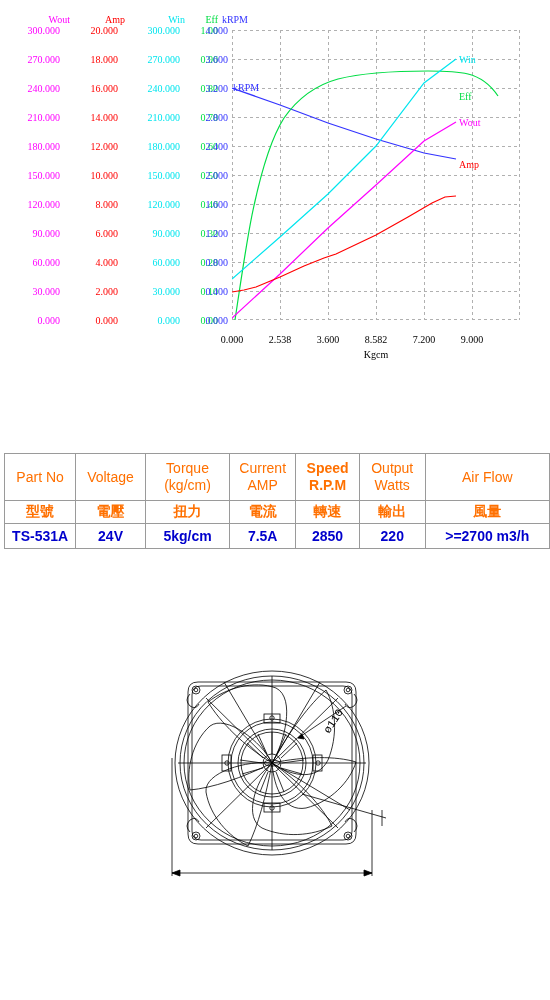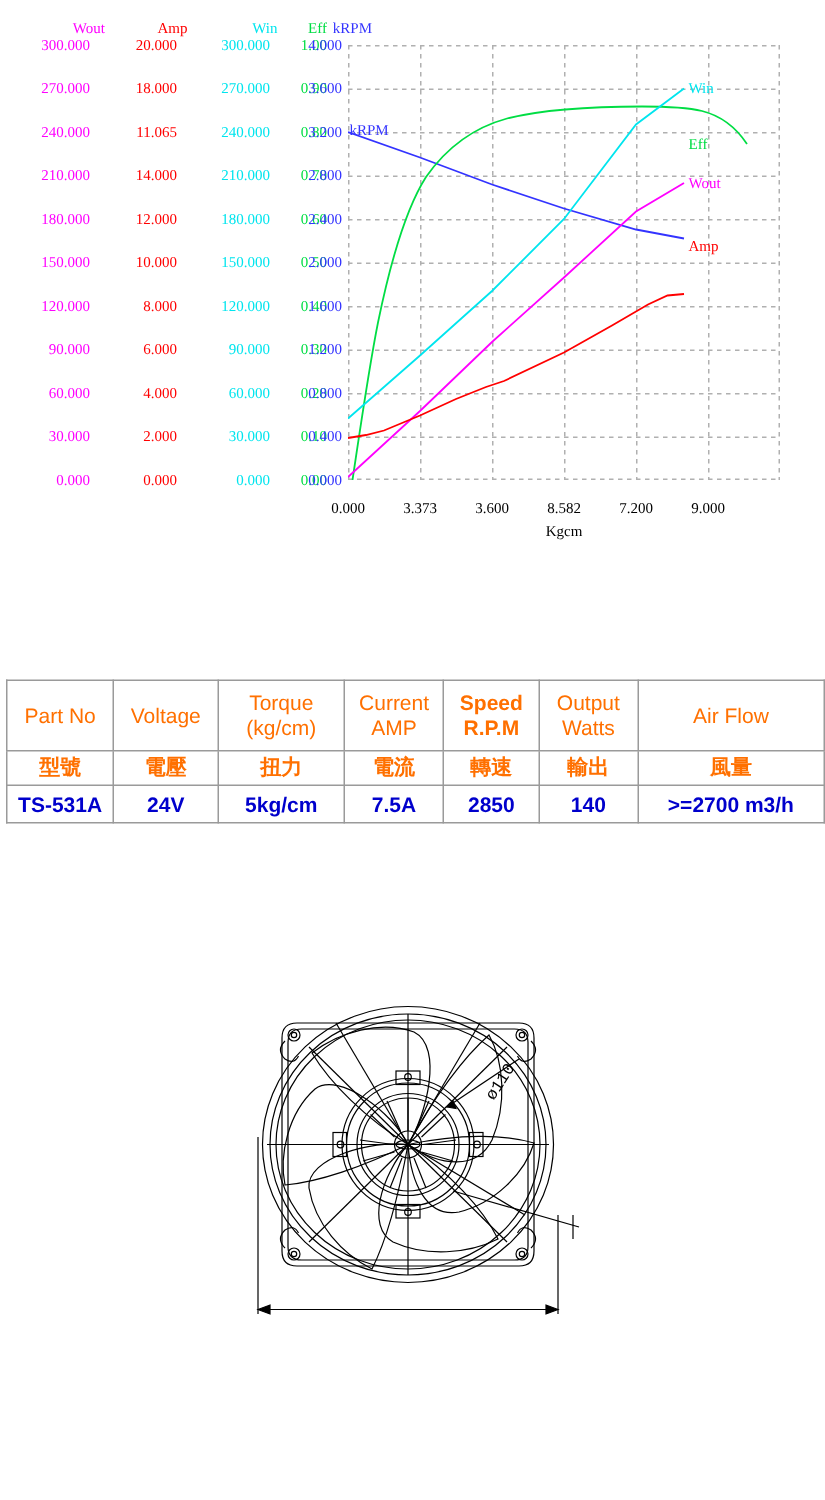--- a/index.html
+++ b/index.html
@@ -62,21 +62,21 @@
     <div class="tickrow" style="top:174px">120.000</div>
     <div class="tickrow" style="top:203px">90.000</div>
     <div class="tickrow" style="top:232px">60.000</div>
     <div class="tickrow" style="top:261px">30.000</div>
     <div class="tickrow" style="top:290px">0.000</div>
   </div>
 
   <div class="axis-col" style="left:62px;top:26px;width:56px;color:#ff0000;">
     <div class="tickrow" style="top:0px">20.000</div>
     <div class="tickrow" style="top:29px">18.000</div>
-    <div class="tickrow" style="top:58px">11.065</div>
+    <div class="tickrow" style="top:58px">16.000</div>
     <div class="tickrow" style="top:87px">14.000</div>
     <div class="tickrow" style="top:116px">12.000</div>
     <div class="tickrow" style="top:145px">10.000</div>
     <div class="tickrow" style="top:174px">8.000</div>
     <div class="tickrow" style="top:203px">6.000</div>
     <div class="tickrow" style="top:232px">4.000</div>
     <div class="tickrow" style="top:261px">2.000</div>
     <div class="tickrow" style="top:290px">0.000</div>
   </div>
 
@@ -157,21 +157,21 @@
     </svg>
 
     <div class="curve-label" style="left:1px;top:52px;color:#3333ff;">kRPM</div>
     <div class="curve-label" style="left:227px;top:24px;color:#00e5ee;">Win</div>
     <div class="curve-label" style="left:227px;top:61px;color:#00dd44;">Eff</div>
     <div class="curve-label" style="left:227px;top:87px;color:#ff00ff;">Wout</div>
     <div class="curve-label" style="left:227px;top:129px;color:#ff0000;">Amp</div>
   </div>
 
   <div class="xtick" style="left:202px;top:334px;">0.000</div>
-  <div class="xtick" style="left:250px;top:334px;">3.373</div>
+  <div class="xtick" style="left:250px;top:334px;">2.538</div>
   <div class="xtick" style="left:298px;top:334px;">3.600</div>
   <div class="xtick" style="left:346px;top:334px;">8.582</div>
   <div class="xtick" style="left:394px;top:334px;">7.200</div>
   <div class="xtick" style="left:442px;top:334px;">9.000</div>
 
   <div id="xlabel" style="left:336px;top:349px;">Kgcm</div>
 </div>
 
 <table id="spec-table">
   <tbody>
@@ -210,21 +210,21 @@
     <td>轉速</td>
     <td>輸出</td>
     <td>風量</td>
   </tr>
   <tr class="valrow">
     <td>TS-531A</td>
     <td>24V</td>
     <td>5kg/cm</td>
     <td>7.5A</td>
     <td>2850</td>
-    <td>140</td>
+    <td>220</td>
     <td>&gt;=2700 m3/h</td>
   </tr>
 </tbody>
   </table>
 
 <div id="fan-drawing">
   <svg width="250" height="230" viewBox="0 0 250 230" xmlns="http://www.w3.org/2000/svg" stroke="#000" fill="none" stroke-width="0.8">
 
     <ellipse cx="122" cy="103" rx="97" ry="92"></ellipse>
     <ellipse cx="122" cy="103" rx="92" ry="87"></ellipse>

